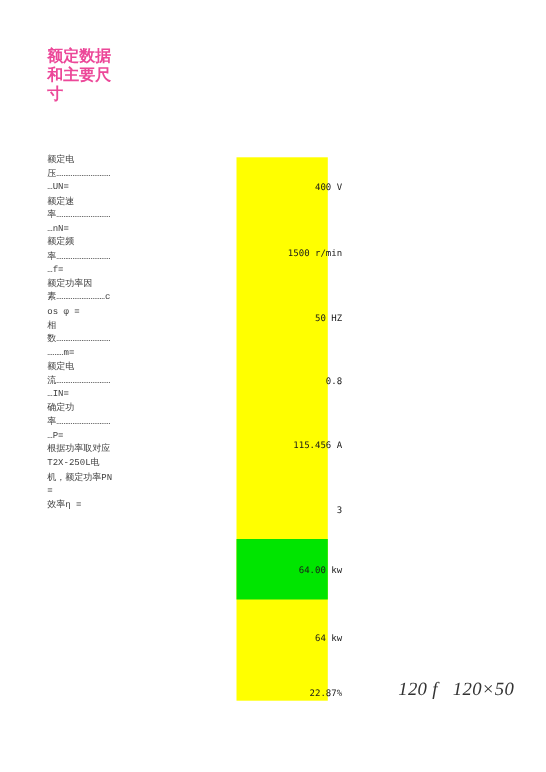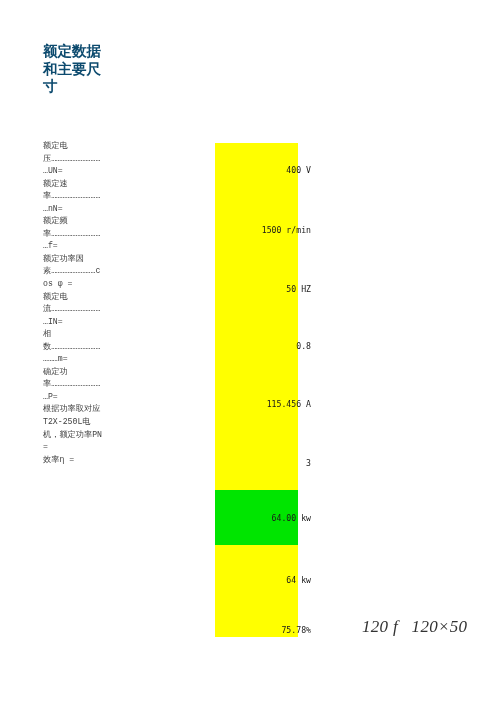--- a/index.html
+++ b/index.html
@@ -28,21 +28,21 @@
   
   #title-block {
     position: absolute;
     left: 43px;
     top: 43px;
     width: 60px;
     font-family: "DejaVu Sans", "Liberation Sans", sans-serif;
     font-weight: bold;
     font-size: 14.5px;
     line-height: 17.5px;
-    color: #0c4a6e;
+    color: #ec4899;
     letter-spacing: 0px;
     word-break: break-all;
     white-space: normal;
   }
 
   
   #label-column {
     position: absolute;
     left: 43px;
     top: 140px;
@@ -108,36 +108,36 @@
 
 <div id="sheet">
 
   <div id="title-block">额定数据和主要尺寸</div>
 
   <div id="label-column">
     <span class="lbl">额定电压……………………………UN=</span>
     <span class="lbl">额定速率……………………………nN=</span>
     <span class="lbl">额定频率……………………………f=</span>
     <span class="lbl">额定功率因素………………………cos φ =</span>
+    <span class="lbl">相数…………………………………m=</span>
     <span class="lbl">额定电流……………………………IN=</span>
-    <span class="lbl">相数…………………………………m=</span>
     <span class="lbl">确定功率……………………………P=</span>
     <span class="lbl">根据功率取对应T2X-250L电机，额定功率PN=</span>
     <span class="lbl">效率η =</span>
   </div>
 
   <div id="value-column">
     <div class="cell-fill fill-green" style="top:347px;height:55px;"></div>
 
     <div class="value-cell" style="top:22px;">400 V</div>
     <div class="value-cell" style="top:82px;">1500 r/min</div>
     <div class="value-cell" style="top:141px;">50 HZ</div>
     <div class="value-cell" style="top:198px;">0.8</div>
     <div class="value-cell" style="top:256px;">115.456 A</div>
     <div class="value-cell" style="top:315px;">3</div>
     <div class="value-cell" style="top:370px;">64.00 kw</div>
     <div class="value-cell" style="top:432px;">64 kw</div>
-    <div class="value-cell" style="top:482px;">75.78%</div>
+    <div class="value-cell" style="top:482px;">22.87%</div>
   </div>
 
   <div id="formula-note">120 f   120×50</div>
 
 </div>
 
 </body></html>

